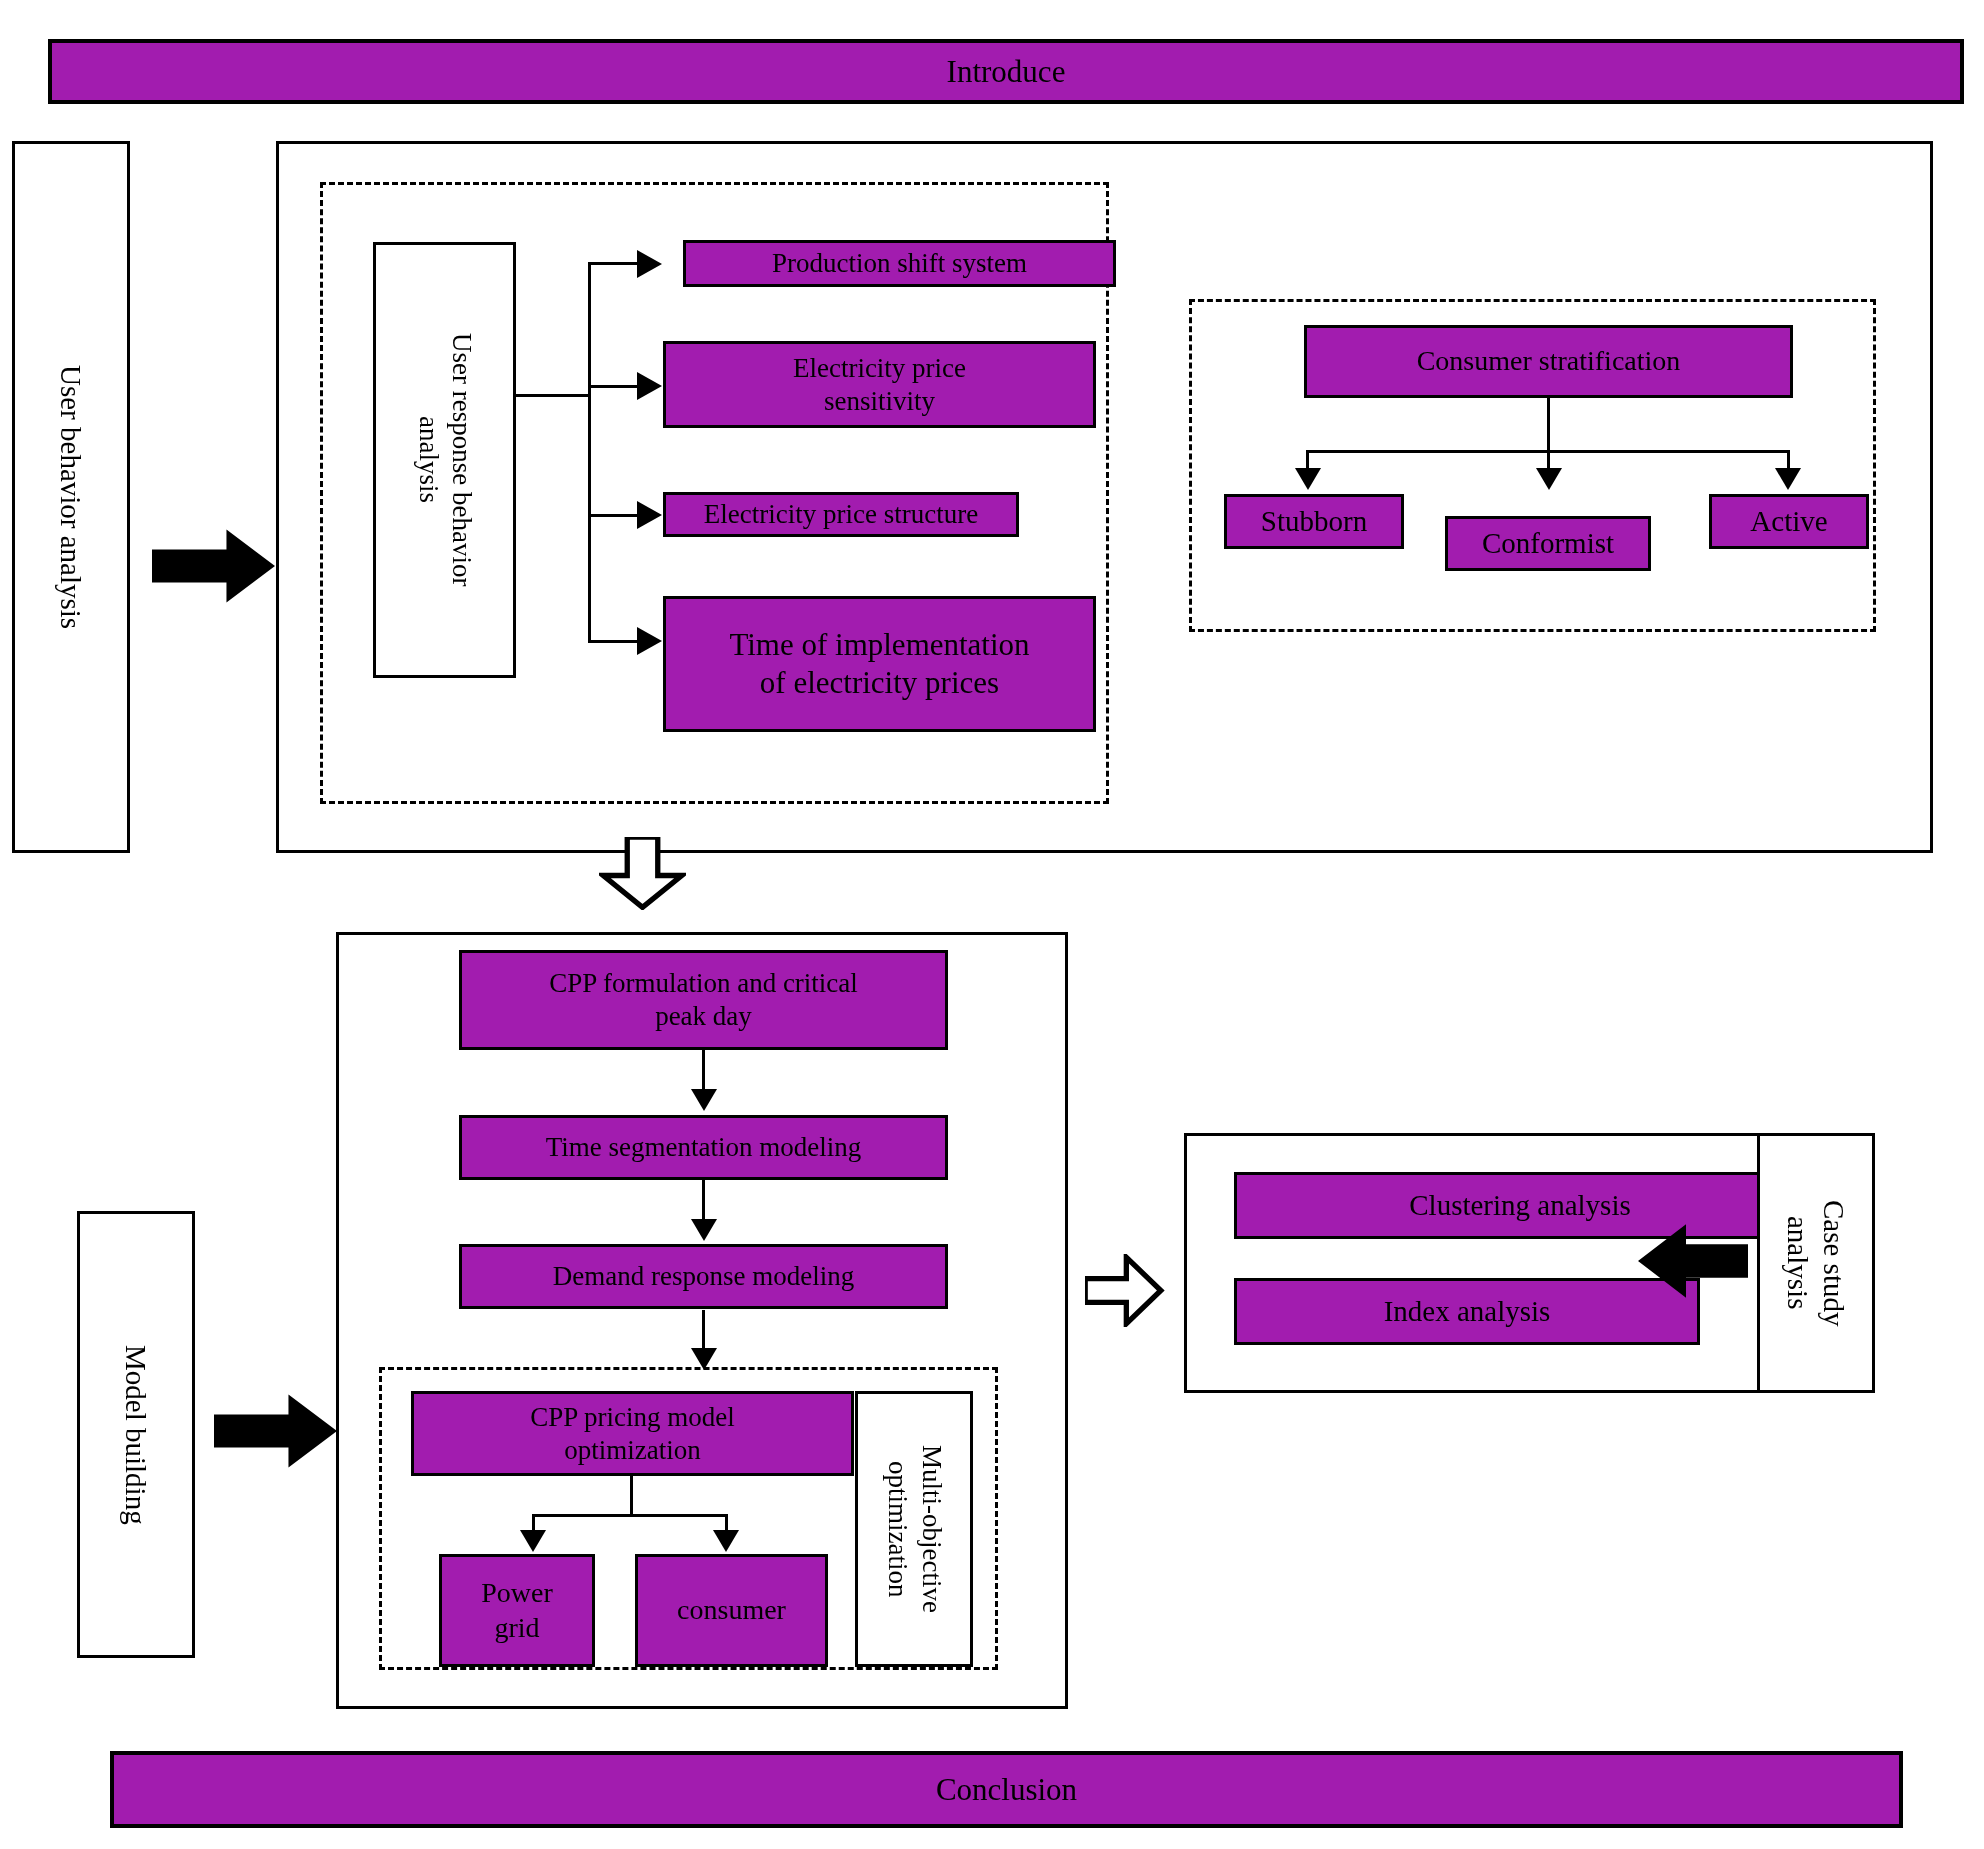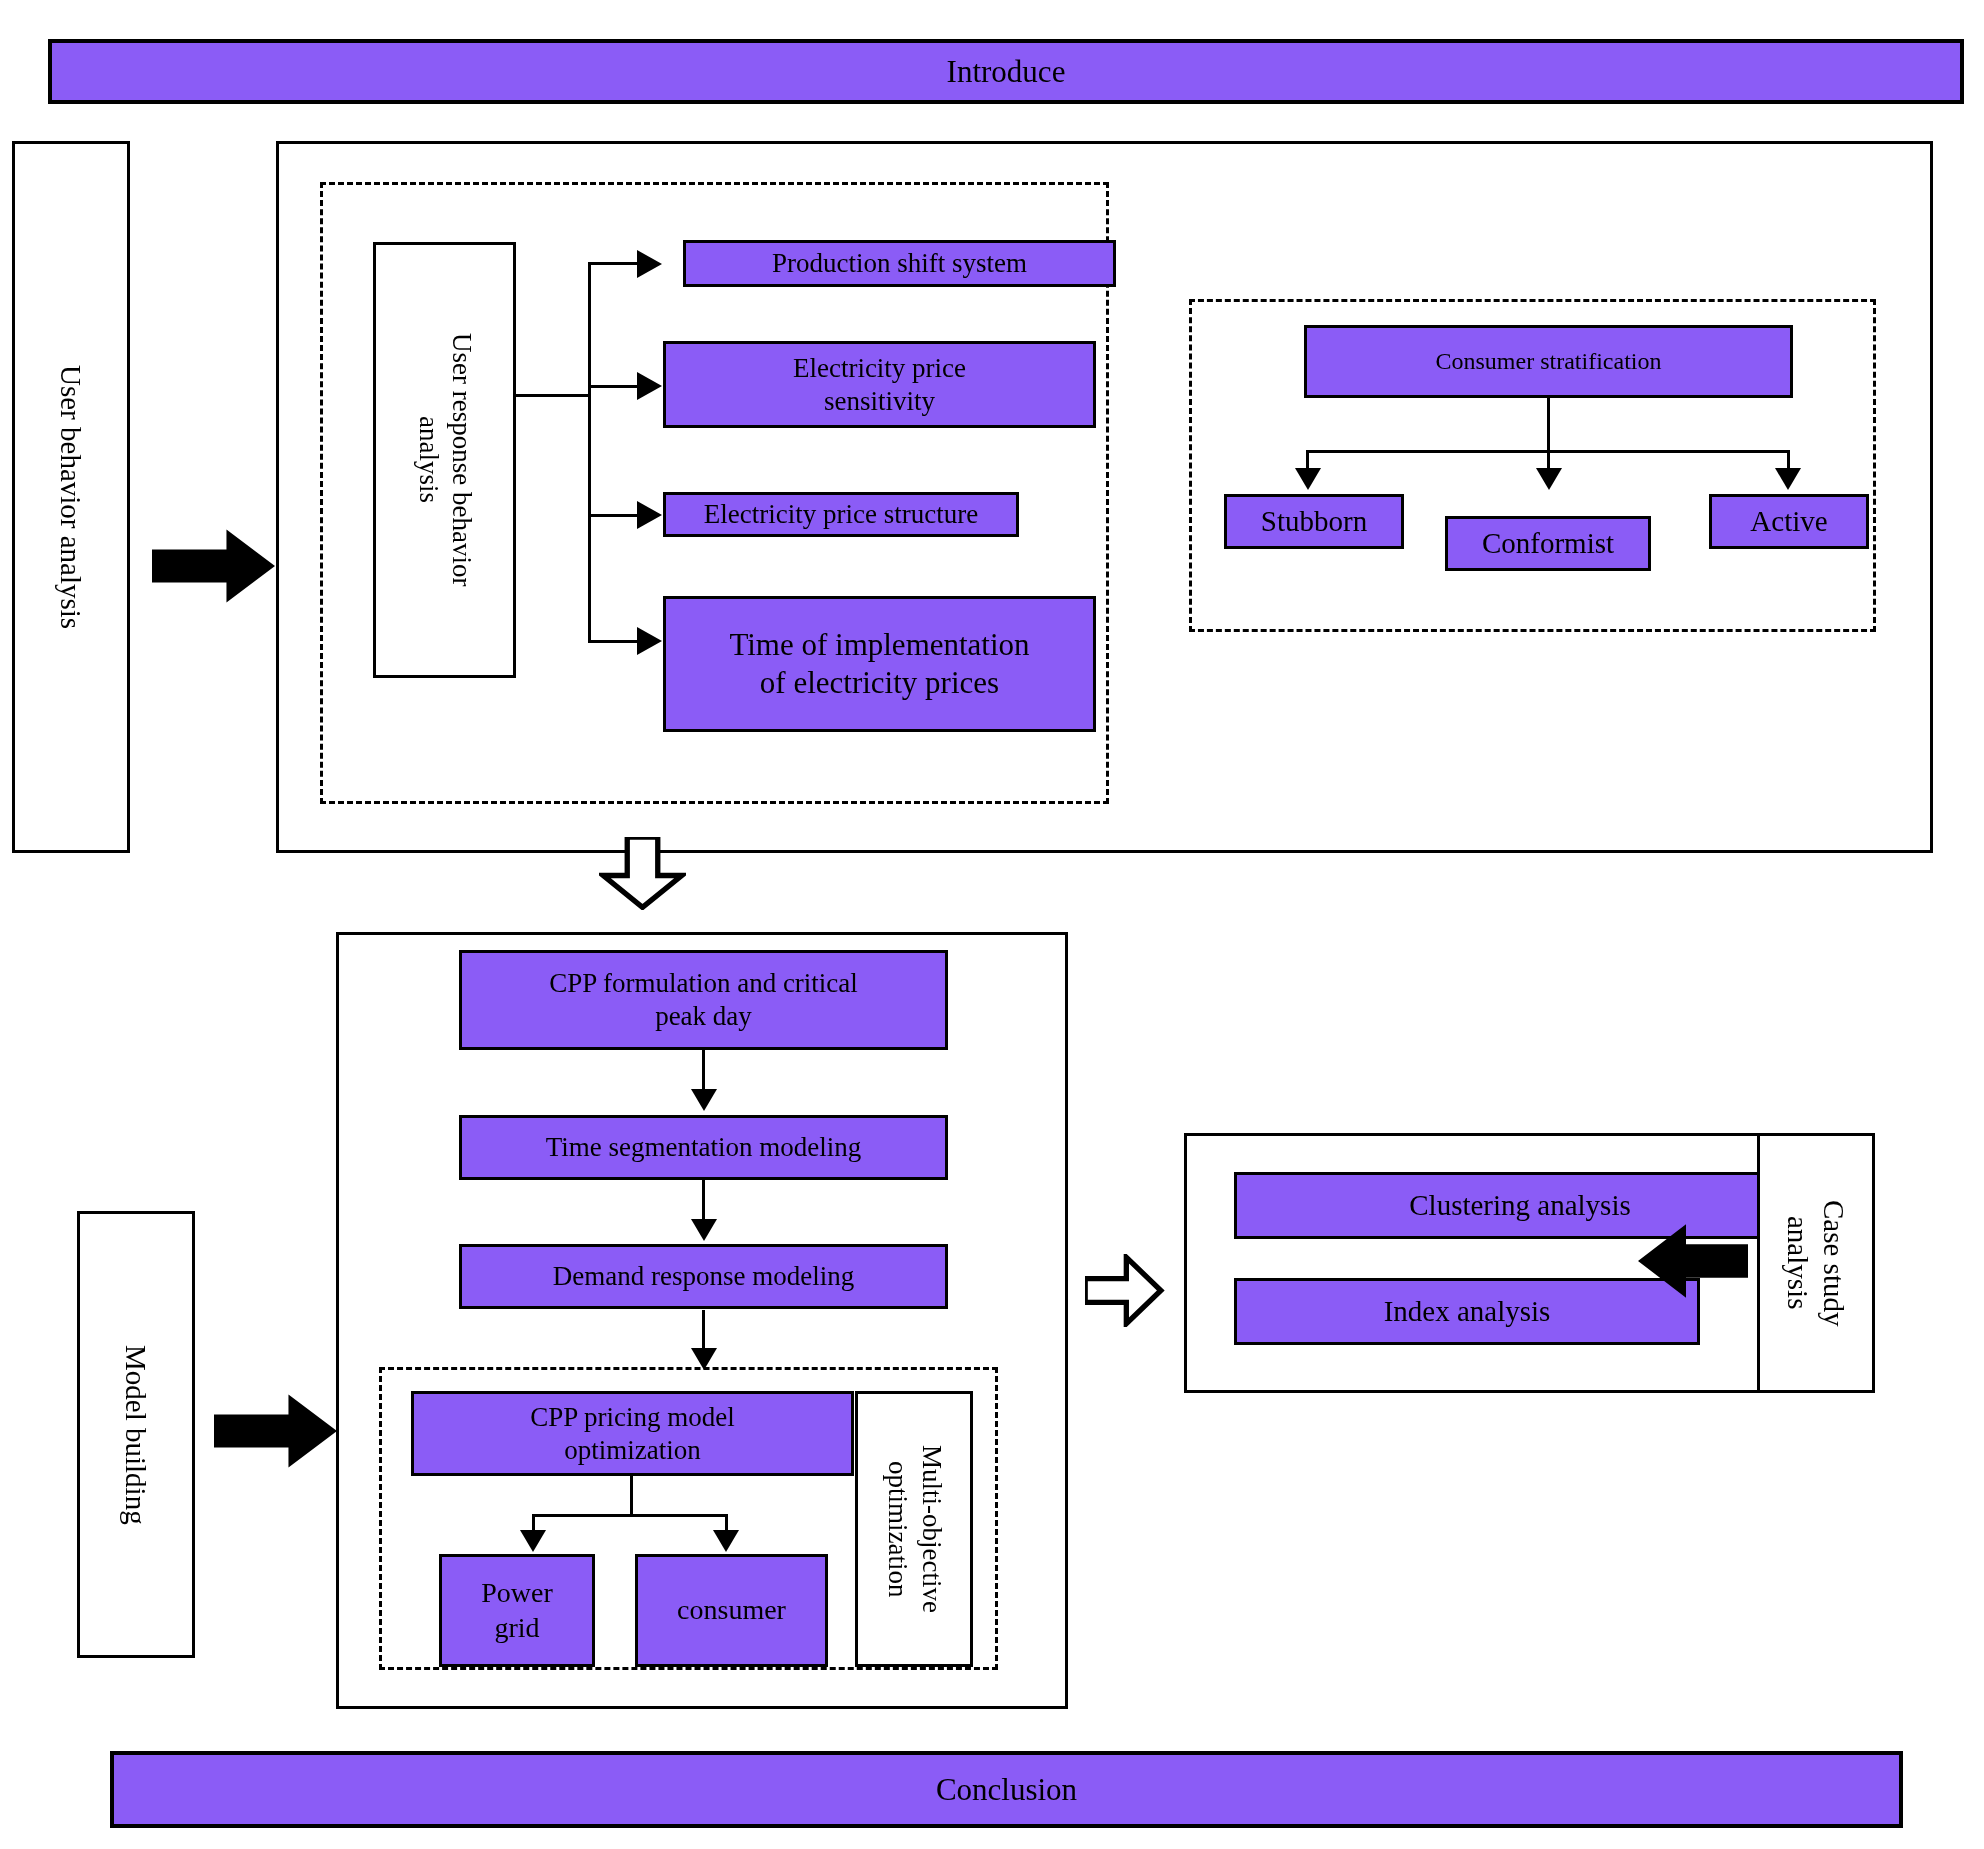--- a/index.html
+++ b/index.html
@@ -14,21 +14,21 @@
     background: #ffffff;
     font-family: "Liberation Serif", "DejaVu Serif", serif;
     color: #000000;
     overflow: hidden;
   }
   
   .box {
     position: absolute;
     box-sizing: border-box;
     border: 3.3px solid #000;
-    background: #8b5cf6;
+    background: #a21caf;
     display: flex;
     align-items: center;
     justify-content: center;
     text-align: center;
     line-height: 1.22;
   }
   .box.thick { border-width: 4.7px; }
   .dashbox {
     position: absolute;
     box-sizing: border-box;
@@ -140,21 +140,21 @@
 
   <div class="hline" style="left:588px; top:640px; width:57px;"></div>
   <div class="arrow-r" style="left:637px; top:627px;"></div>
   <div class="box" style="left:663px; top:596px; width:433px; height:136px; font-size:31px;">
     <span class="label">Time of implementation
 of electricity prices</span>
   </div>
 
   <div class="dashbox" style="left:1189px; top:299px; width:687px; height:333px;"></div>
 
-  <div class="box" style="left:1304px; top:325px; width:489px; height:73px; font-size:24px;">
+  <div class="box" style="left:1304px; top:325px; width:489px; height:73px; font-size:28px;">
     <span class="label">Consumer stratification</span>
   </div>
 
   <div class="vline" style="left:1547px; top:398px; height:55px;"></div>
   <div class="hline" style="left:1306px; top:450px; width:484px;"></div>
   <div class="vline" style="left:1306px; top:450px; height:21px;"></div>
   <div class="vline" style="left:1547px; top:450px; height:21px;"></div>
   <div class="vline" style="left:1787px; top:450px; height:21px;"></div>
   <div class="arrow-d" style="left:1295px; top:468px;"></div>
   <div class="arrow-d" style="left:1536px; top:468px;"></div>

